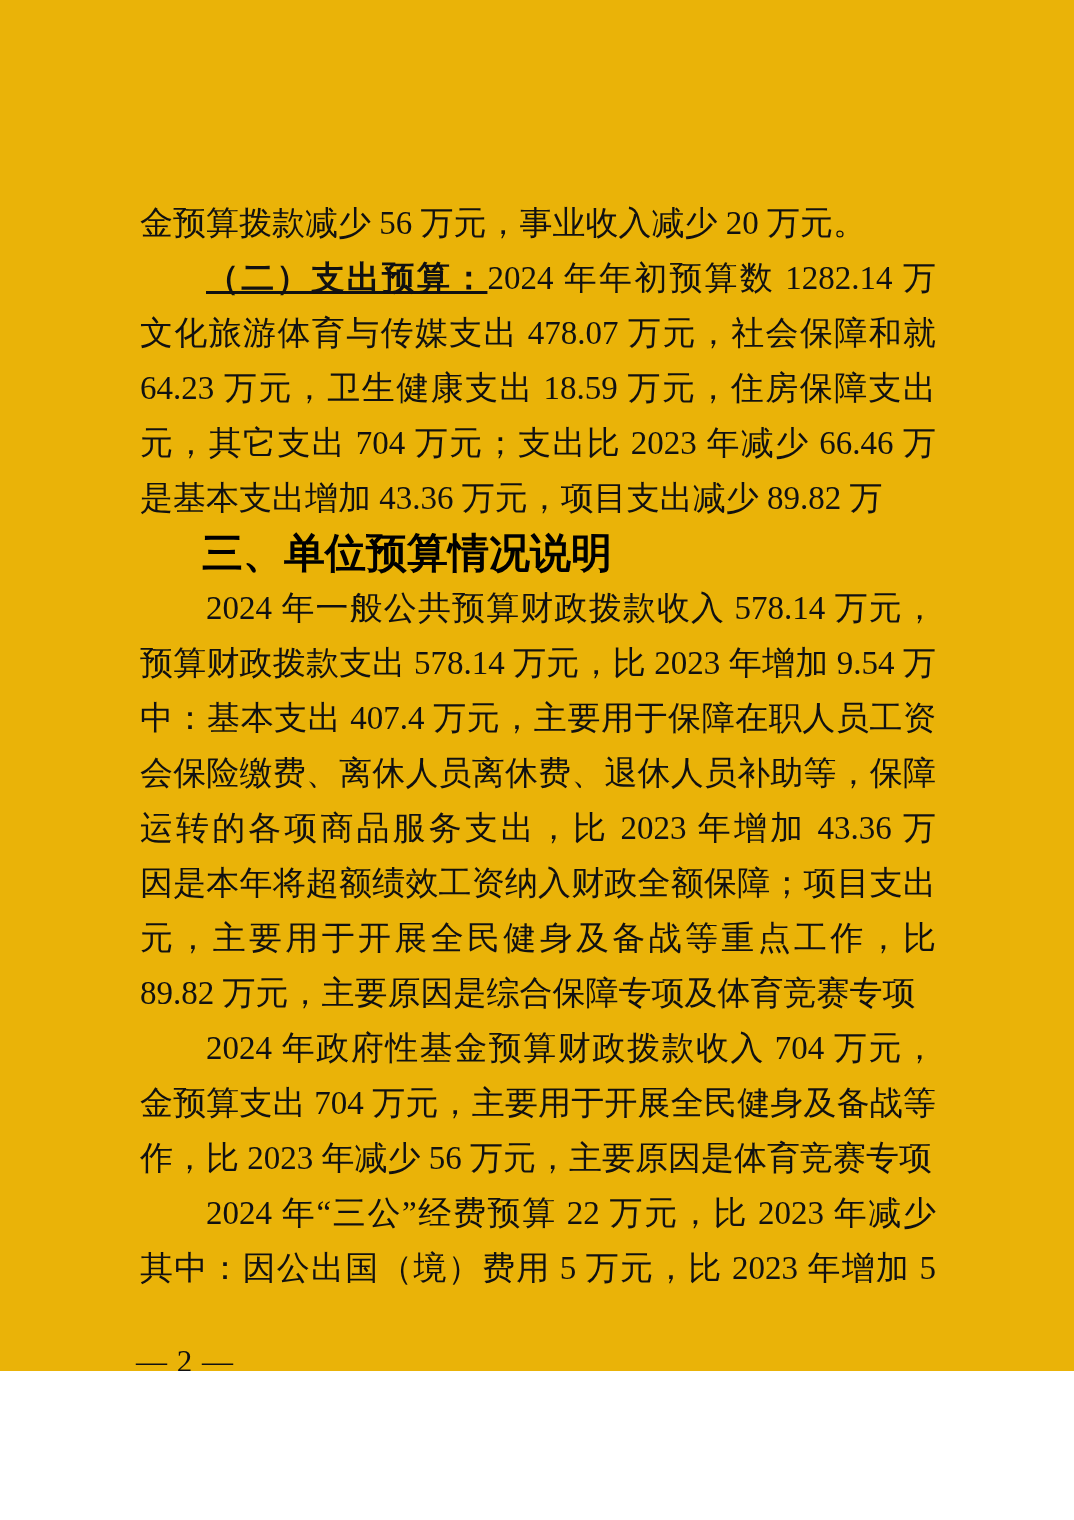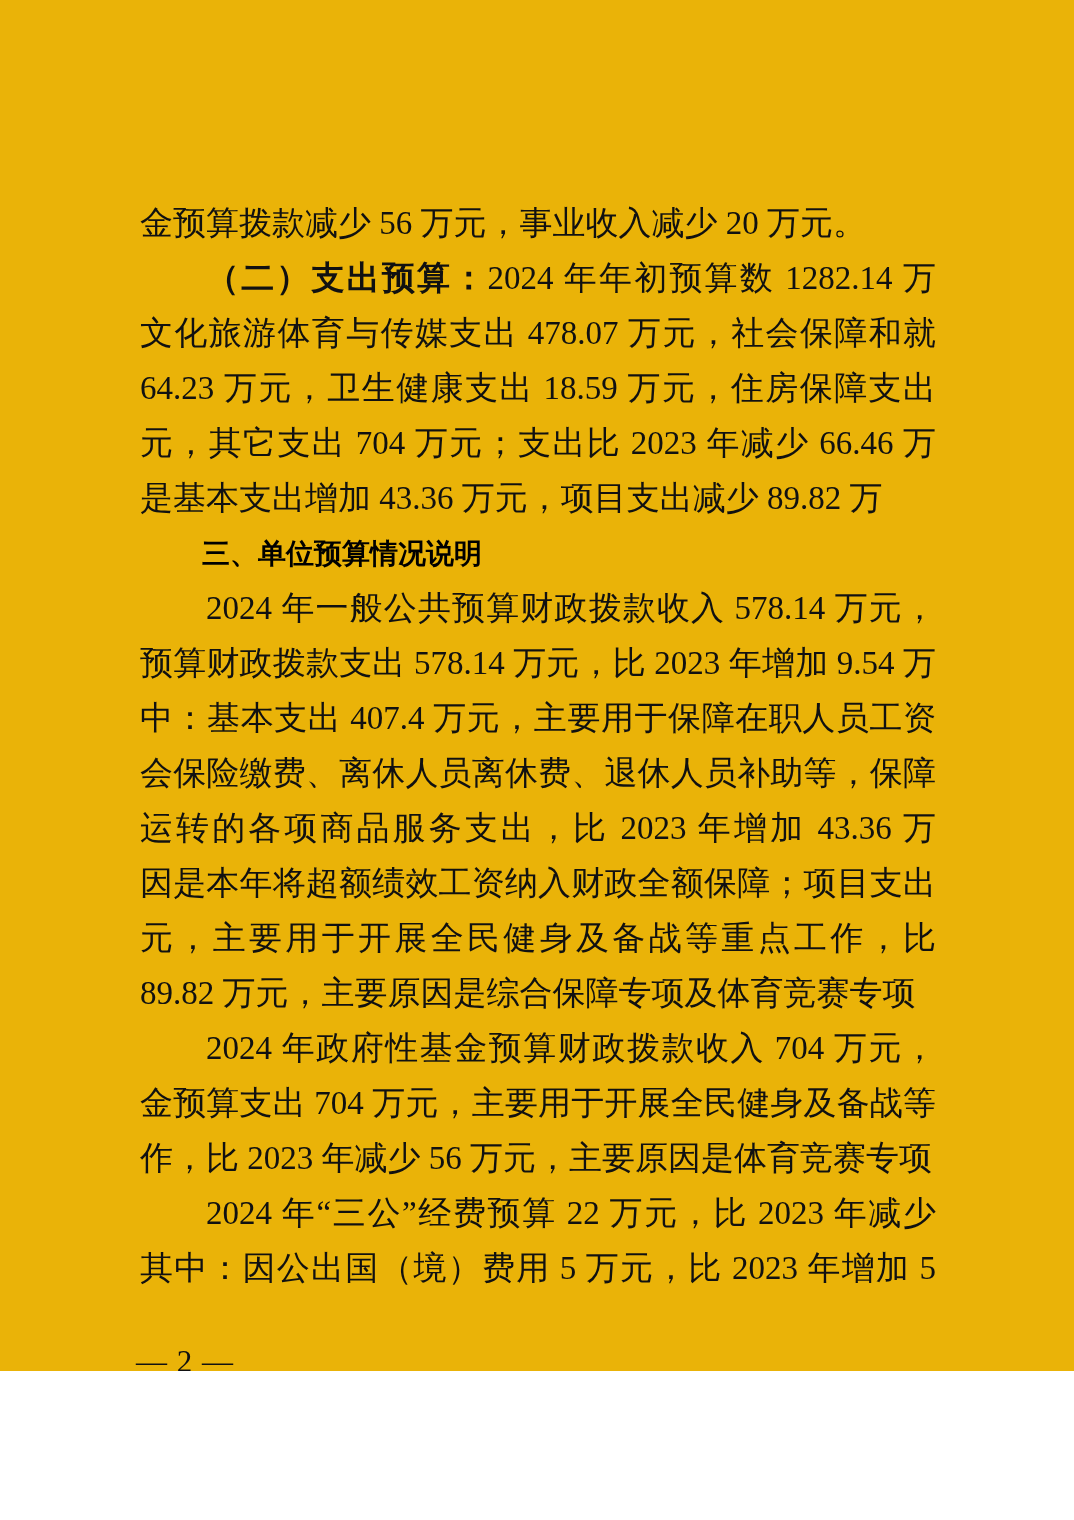--- a/index.html
+++ b/index.html
@@ -33,26 +33,27 @@
     text-align-last: justify;
   }
   .line.indent {
     padding-left: 66px;
   }
   .heading {
     height: 55px;
     padding-left: 62px;
     font-family: "Liberation Sans", "DejaVu Sans", sans-serif;
     font-weight: 700;
-    font-size: 28px;
+    font-size: 41px;
     line-height: 55px;
     color: #000000;
   }
   .bold-run {
     font-weight: 700;
+    text-decoration: underline;
   }
   .footer {
     position: absolute;
     left: 136px;
     top: 1340px;
     font-family: "Liberation Serif", "DejaVu Serif", serif;
     font-size: 31px;
     line-height: 44px;
     color: #111111;
     letter-spacing: 1px;

